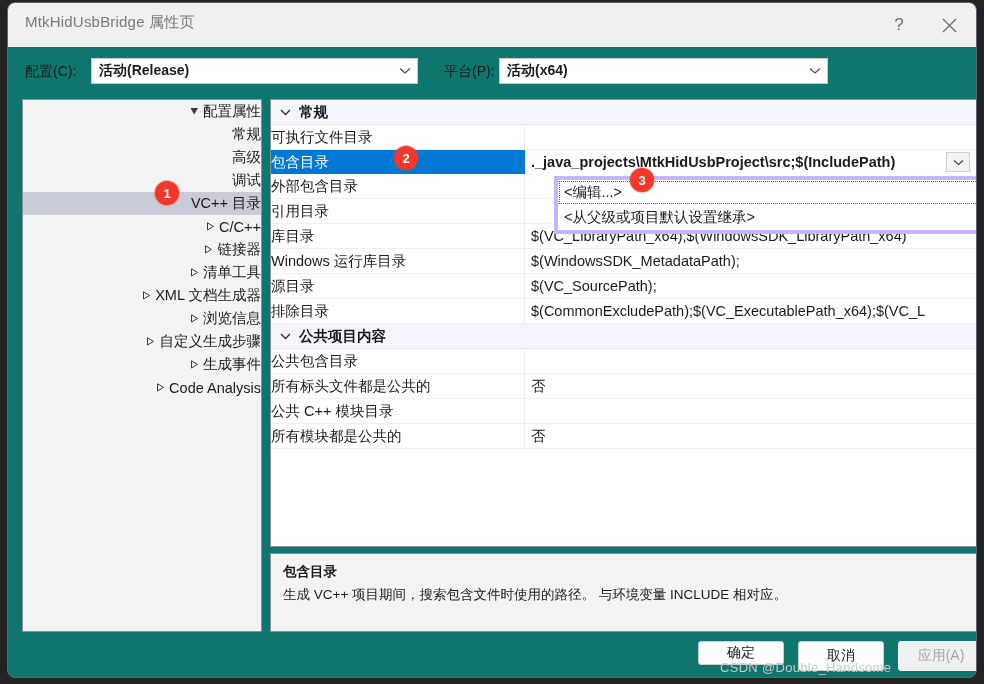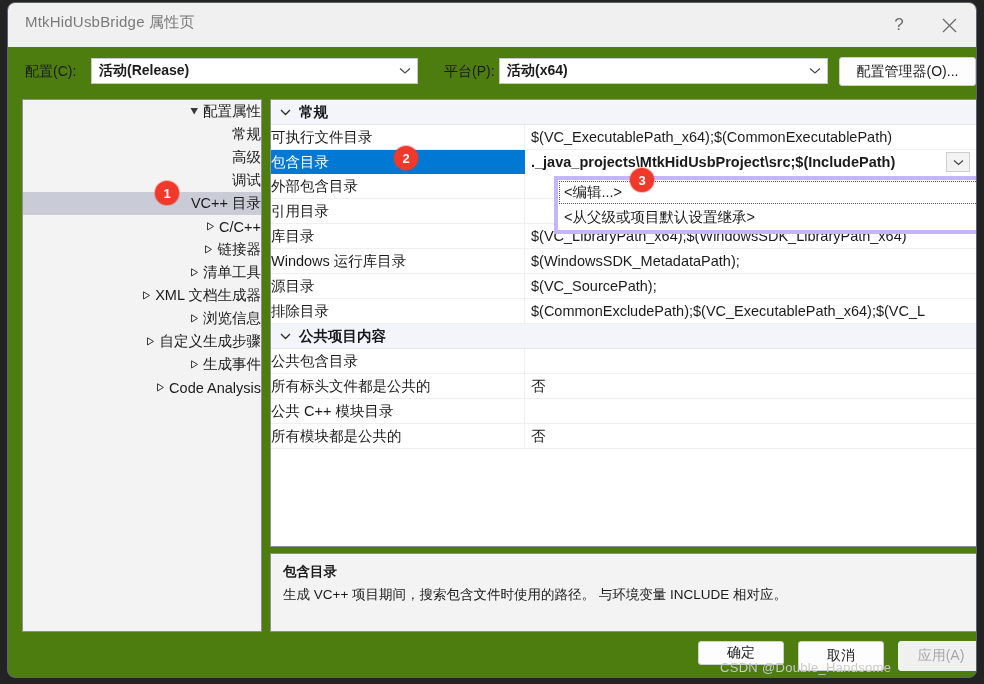--- a/index.html
+++ b/index.html
@@ -10,21 +10,21 @@
     -webkit-font-smoothing:antialiased;
   }
   #root{position:relative;width:984px;height:684px;}
 
   
   .backdrop{position:absolute;inset:0;background:#232323;}
 
   
   .window{
     position:absolute;left:7px;top:2px;width:970px;height:676px;
-    background:#4d7c0f;
+    background:#0f766e;
     border-radius:8px 8px 8px 8px;
     border:1px solid #5b6270;
     box-sizing:border-box;
     overflow:hidden;
   }
 
   
   .titlebar{position:absolute;left:0;top:0;width:100%;height:44px;background:#f0f0f0;}
   .title-text{
     position:absolute;left:17px;top:10px;
@@ -202,21 +202,20 @@
 
     <div class="combo" id="combo-platform">
       <div class="cval">活动(x64)</div>
       <div class="carrow">
         <svg width="12" height="8" viewBox="0 0 12 8">
             <path d="M1 1.5 L6 6 L11 1.5" fill="none" stroke="#4a4a4a" stroke-width="1.2"></path>
           </svg>
       </div>
     </div>
 
-    <div class="btn" id="btn-cfgmgr">配置管理器(O)...</div>
 
     <div class="tree-panel">
       <div id="tree-list">
           <div class="tree-row">
             <div class="tw" style="margin-left: 4px;">
               <svg width="9" height="9" viewBox="0 0 9 9">
                 <path d="M0.5 1 L8 1 L4.2 7.5 Z" fill="#3b3b3b"></path>
               </svg>
             </div>
             <div class="tree-label">配置属性</div>
@@ -309,21 +308,20 @@
           <div class="g-group">
             <div class="gw">
               <svg width="11" height="7" viewBox="0 0 11 7">
                 <path d="M1 1 L5.5 5.5 L10 1" fill="none" stroke="#2b2b2b" stroke-width="1.3"></path>
               </svg>
             </div>
             <div>常规</div>
           </div>
           <div class="g-row">
             <div class="gname">可执行文件目录</div>
-            <div class="gval">$(VC_ExecutablePath_x64);$(CommonExecutablePath)</div>
           </div>
           <div class="g-row sel">
             <div class="gname">包含目录</div>
             <div class="gval">._java_projects\MtkHidUsbProject\src;$(IncludePath)</div>
             <div class="val-arrow">
               <svg width="11" height="7" viewBox="0 0 11 7">
                 <path d="M1 1.5 L5.5 5.5 L10 1.5" fill="none" stroke="#444" stroke-width="1.2"></path>
               </svg>
             </div>
           </div>

